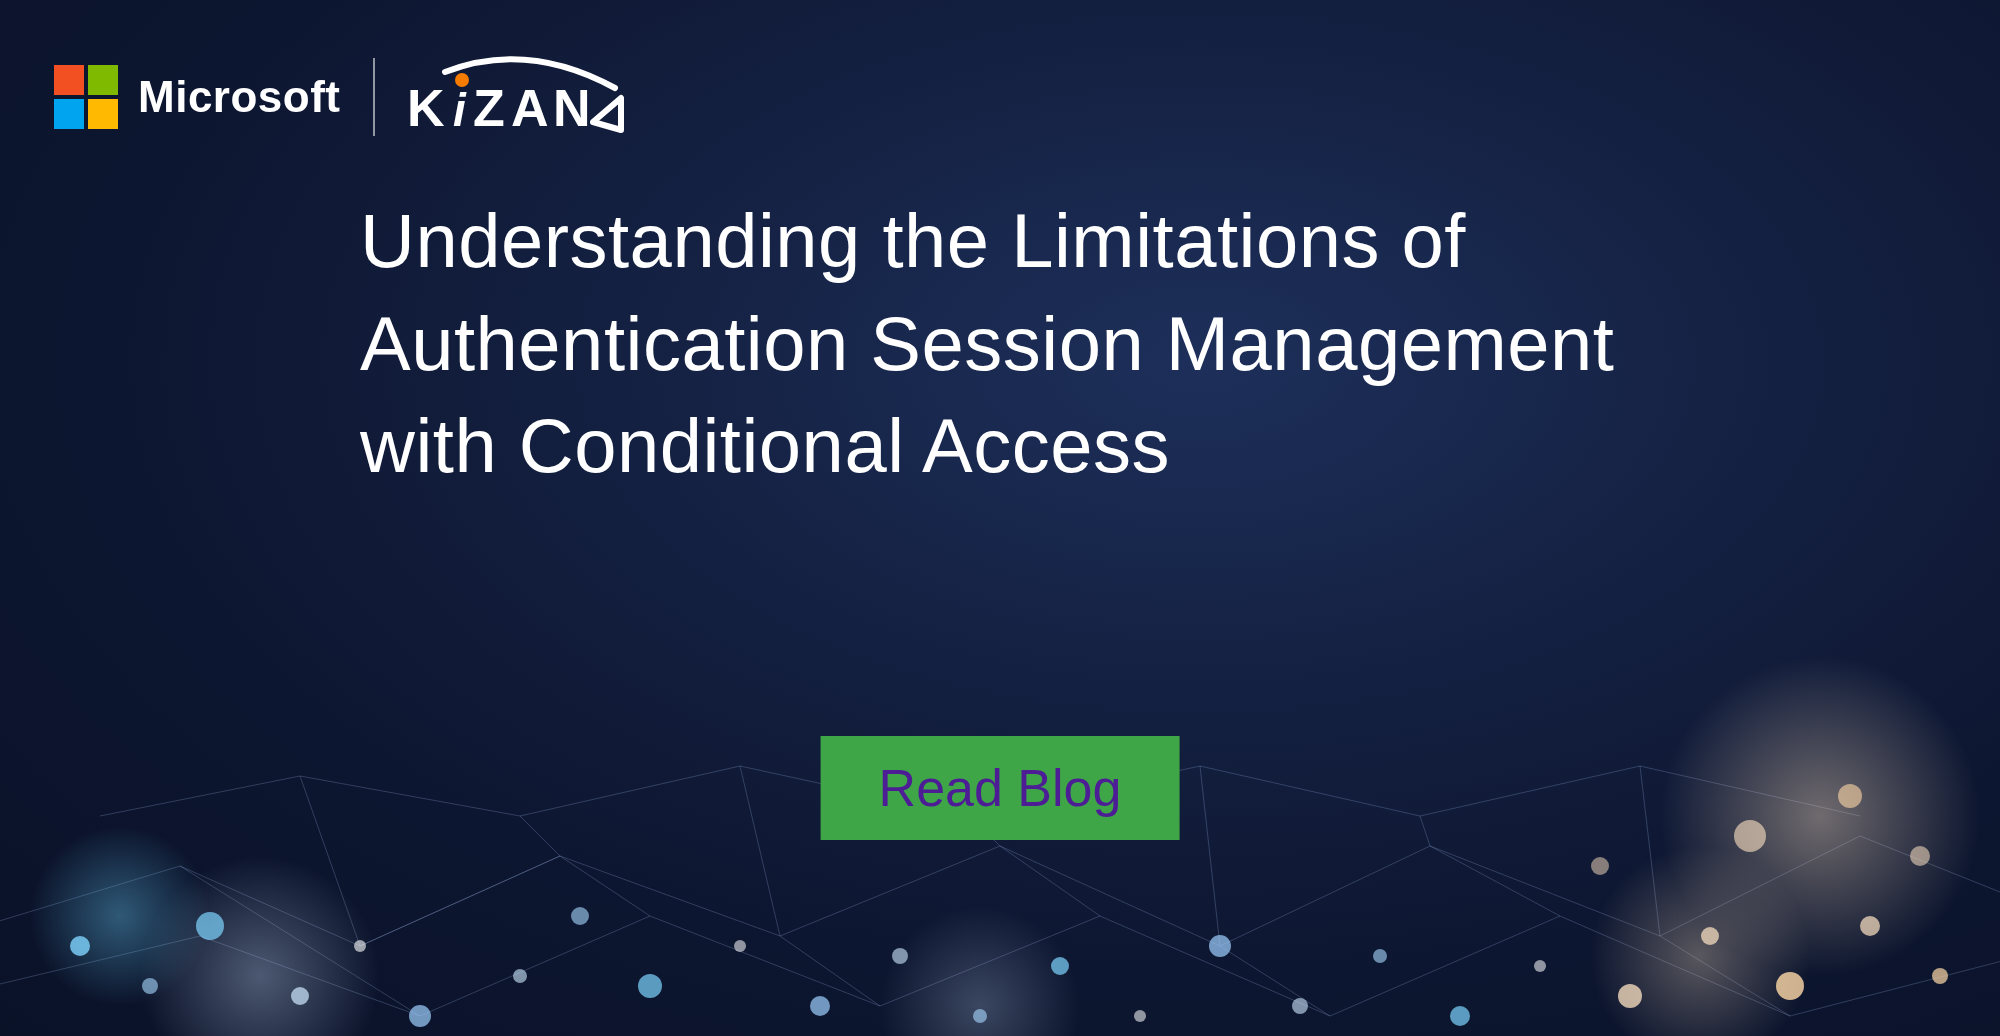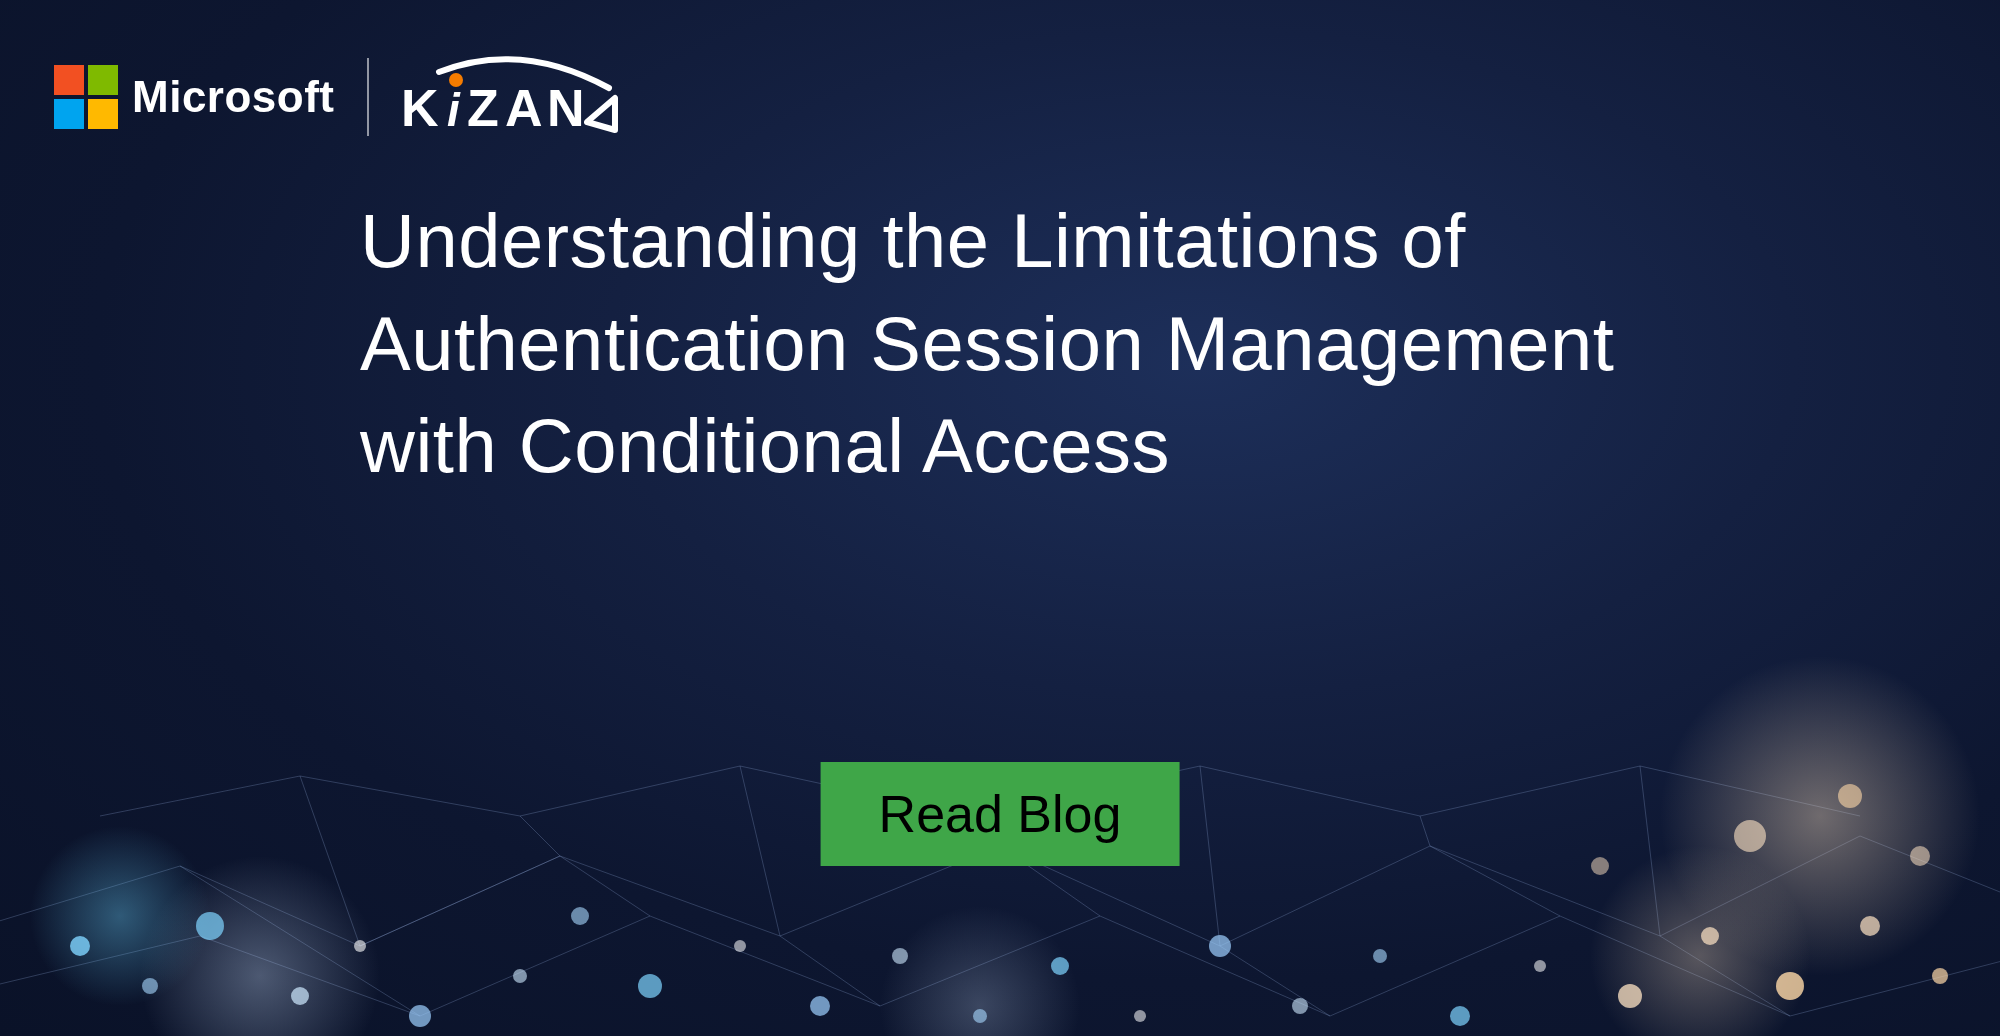--- a/index.html
+++ b/index.html
@@ -28,21 +28,21 @@
     position: absolute;
     top: 54px;
     left: 54px;
     display: flex;
     align-items: center;
     z-index: 2;
   }
   .ms-logo {
     display: flex;
     align-items: center;
-    gap: 14px;
+    gap: 20px;
   }
   .ms-squares {
     width: 64px;
     height: 64px;
     display: grid;
     grid-template-columns: 1fr 1fr;
     grid-template-rows: 1fr 1fr;
     gap: 4px;
   }
   .ms-squares div { width: 100%; height: 100%; }
@@ -74,25 +74,25 @@
     font-weight: 300;
     font-size: 76px;
     line-height: 1.35;
     letter-spacing: 0.5px;
     z-index: 2;
   }
 
   
   .cta {
     position: absolute;
-    top: 762px;
+    top: 736px;
     left: 50%;
     transform: translateX(-50%);
     background: #3fa648;
-    color: #000000;
+    color: #4c1d95;
     font-size: 52px;
     font-weight: 300;
     padding: 22px 58px;
     border: none;
     cursor: pointer;
     font-family: inherit;
     z-index: 2;
   }
 </style>
 </head>

